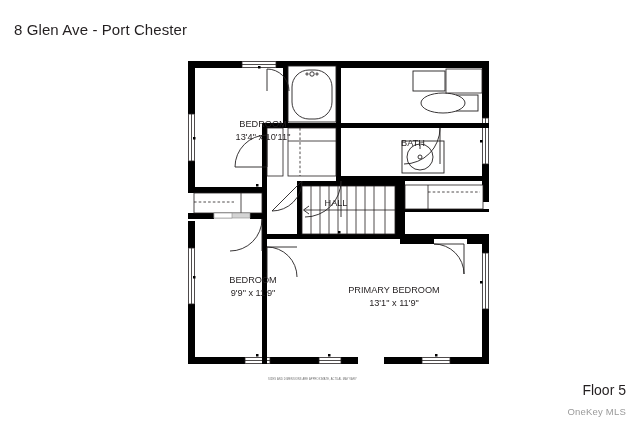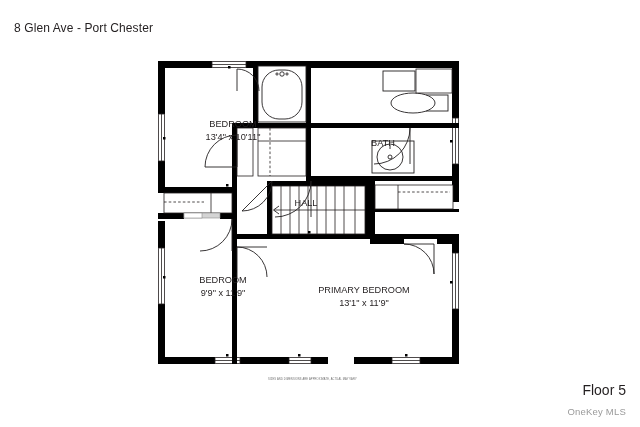--- a/index.html
+++ b/index.html
@@ -1,19 +1,19 @@
 <!DOCTYPE html>
 <html><head>
 <meta charset="utf-8">
 <style>
   html,body{margin:0;padding:0;background:#ffffff;}
   body{width:640px;height:427px;position:relative;overflow:hidden;
        font-family:"Liberation Sans","DejaVu Sans",sans-serif;color:#231f20;}
-  #title{position:absolute;left:14px;top:21px;font-size:12px;letter-spacing:.1px;color:#231f20;text-align:center;}
-  #plan{position:absolute;left:158px;top:61px;width:310px;height:303px;text-decoration:underline;}
+  #title{position:absolute;left:14px;top:21px;font-size:15px;letter-spacing:.1px;color:#231f20;text-align:center;}
+  #plan{position:absolute;left:188px;top:61px;width:310px;height:303px;text-decoration:underline;}
   #plan svg{display:block;}
   #disclaimer{position:absolute;left:268px;top:378px;font-size:2.6px;color:#6b6b6b;
               letter-spacing:.15px;white-space:nowrap;}
   #floorlabel{position:absolute;right:14px;top:382px;font-size:14px;color:#231f20;text-align:right;}
   #brand{position:absolute;right:14px;top:406px;font-size:9.5px;color:#9a9a9a;text-align:center;letter-spacing:.2px;}
   .rlabel{font-family:"Liberation Sans","DejaVu Sans",sans-serif;fill:#231f20;}
 </style>
 </head>
 <body>
 

